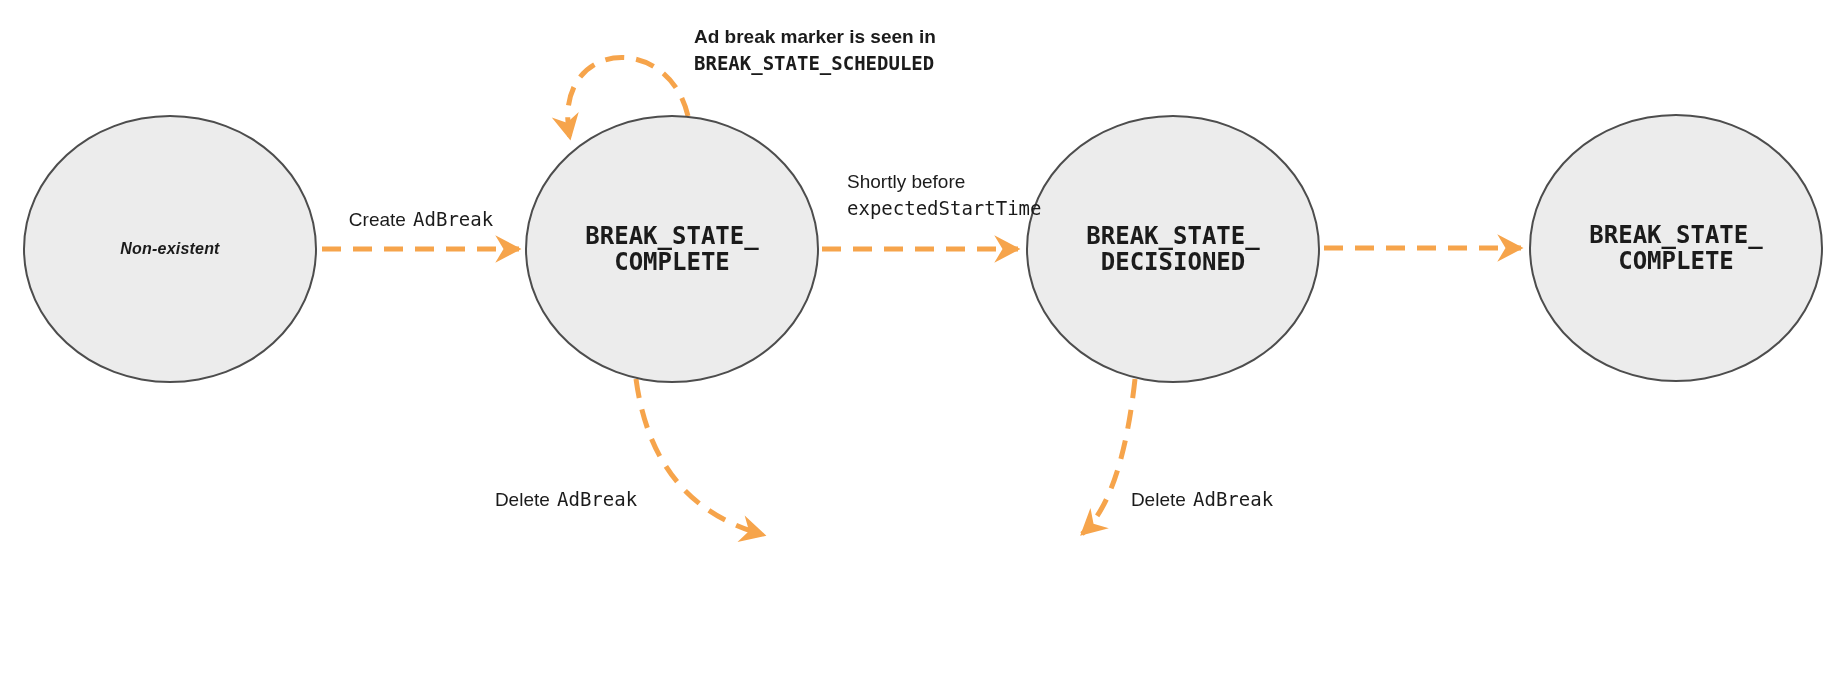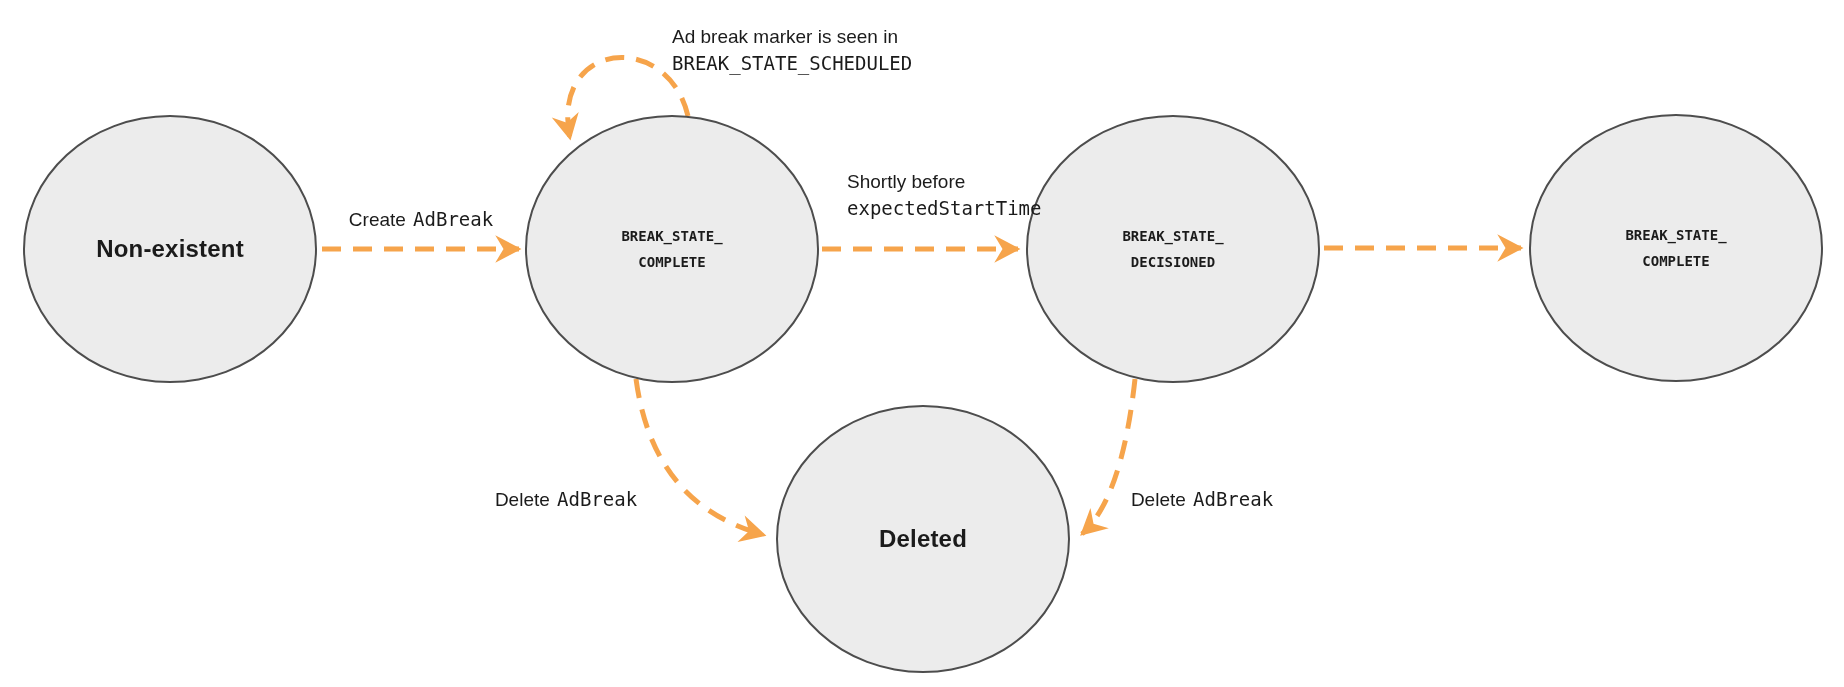--- a/index.html
+++ b/index.html
@@ -43,27 +43,28 @@
     border-radius: 50%;
     background: var(--node-fill, #ECECEC);
     border: 2px solid var(--node-border, #4D4D4D);
     display: flex;
     align-items: center;
     justify-content: center;
     text-align: center;
   }
   .state-label.big {
     font-weight: bold;
-    font-size: 24px;
+    font-size: 16px;
     letter-spacing: 0.2px;
+    font-style: italic;
   }
   .state-label.mono-label {
     font-family: "DejaVu Sans Mono", monospace;
     font-weight: bold;
-    font-size: 14px;
+    font-size: 24px;
     line-height: 26px;
   }
   .edge-label {
     position: absolute;
     font-size: 19px;
     line-height: 26px;
     white-space: nowrap;
   }
   .edge-label.centered { text-align: center; }
   .mono { font-family: "DejaVu Sans Mono", monospace; }
@@ -112,29 +113,26 @@
     </div>
   </div>
 
   <div class="state" style="left:1529px; top:114px;">
     <div class="state-label mono-label">
       <span>BREAK_STATE_</span><br>
       <span>COMPLETE</span>
     </div>
   </div>
 
-  <div class="state" style="left:776px; top:405px;">
-    <div class="state-label big">Deleted</div>
-  </div>
 
   <div class="edge-label centered" style="left:341px; top:185px; width:160px;margin-top:21px;">
     <span>Create</span><span class="mono gap">AdBreak</span>
   </div>
 
-  <div class="edge-label" style="left:672px; top:24px;">
+  <div class="edge-label" style="left:694px; top:24px;font-weight:bold;">
     <div>Ad break marker is seen in</div>
     <div class="mono">BREAK_STATE_SCHEDULED</div>
   </div>
 
   <div class="edge-label" style="left:828px; top:169px;margin-left:19px;">
     <div>Shortly before</div>
     <div class="mono">expectedStartTime</div>
   </div>
 
 

